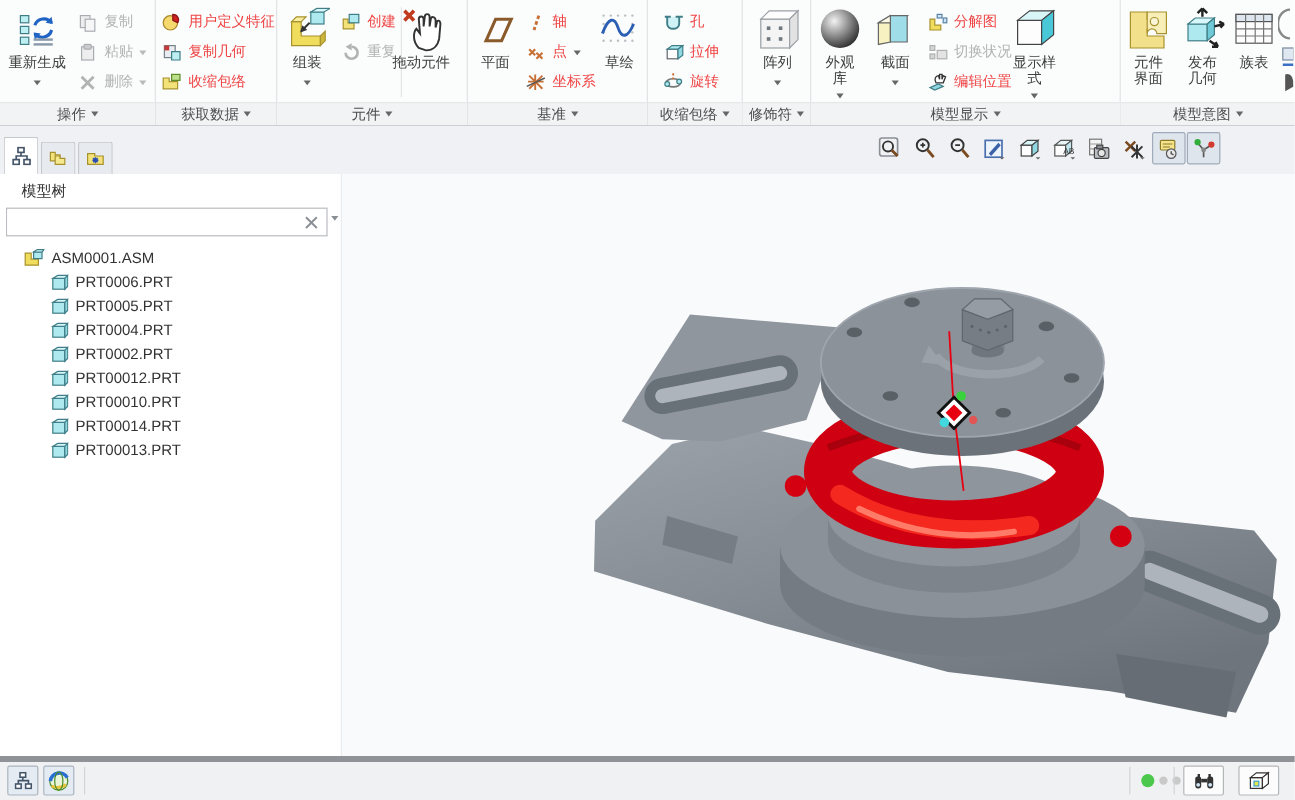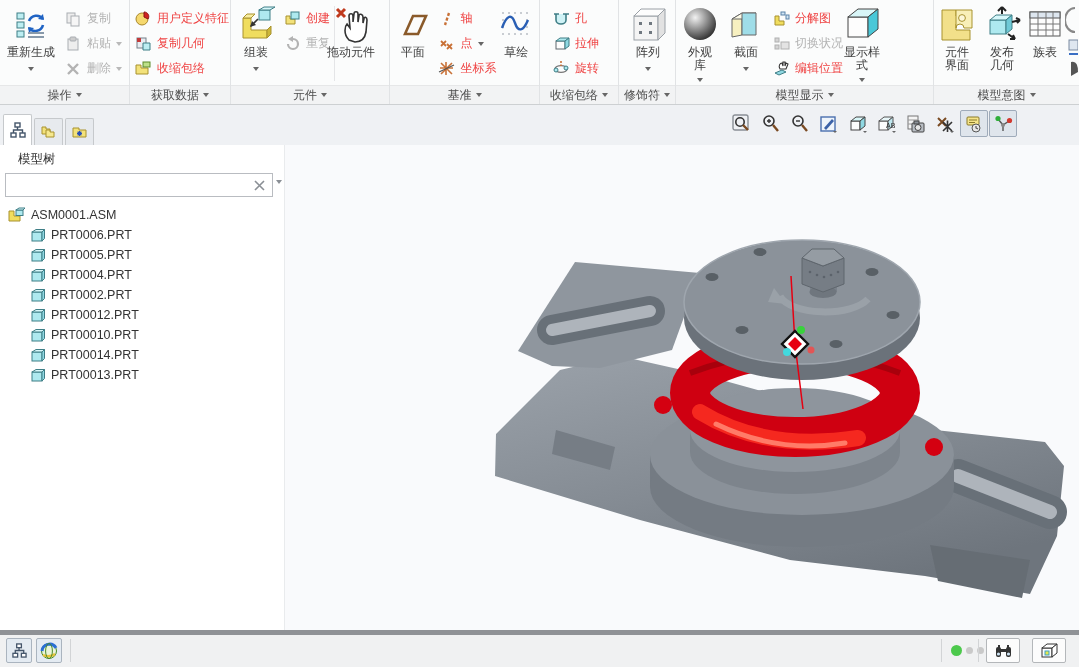--- a/index.html
+++ b/index.html
@@ -34,21 +34,21 @@
   .gbtn{width:28px;height:27px;display:flex;align-items:center;justify-content:center;border:1px solid transparent;border-radius:2px;box-sizing:border-box}
   .gbtn.pressed{background:#dfe5ec;border-color:#9fabba}
   
   .nav{position:absolute;left:0;top:145px;width:285px;height:485px;background:#fff;border-right:1px solid #e9ebed;box-sizing:border-box}
   .nav-title{position:absolute;left:18px;top:6px;font-weight:normal;color:#333;font-size:12.5px}
   .nav-hdr-icons{position:absolute;left:288px;top:149px;display:flex;align-items:center;gap:5px}
   .searchrow{position:absolute;left:5px;top:28px;display:flex;align-items:center}
   .searchbox{width:268px;height:24px;border:1px solid #b9bcc1;background:#fff;display:flex;align-items:center;box-sizing:border-box}
   .searchbox input{flex:1;border:none;outline:none;height:20px;font-size:12px;padding:0 4px;font-family:"Liberation Sans",sans-serif}
   .search-side{position:absolute;left:276px;top:174px;display:flex;align-items:center;gap:9px}
-  .tree{position:absolute;left:0;top:60px;width:288px}
+  .tree{position:absolute;left:12px;top:60px;width:288px}
   .trow{height:20px;display:flex;align-items:center;gap:6px;color:#333;font-size:12.5px;cursor:default}
   .trow .ti{flex:0 0 auto;display:flex}
   .ind1{padding-left:8px}.ind2{padding-left:30px}
   
   .viewport{position:absolute;left:285px;top:145px;width:794px;height:485px;background:#f9fafc}
   
   .splitter{position:absolute;left:0;top:630px;width:1079px;height:5px;background:#8f9296}
   .statusbar{position:absolute;left:0;top:635px;width:1079px;height:32px;background:#f0f1f2}
   .stbtn{position:absolute;top:3px;width:26px;height:25px;border:1px solid #aab4bf;background:#e4ebf2;border-radius:2px;
          display:flex;align-items:center;justify-content:center;box-sizing:border-box}

